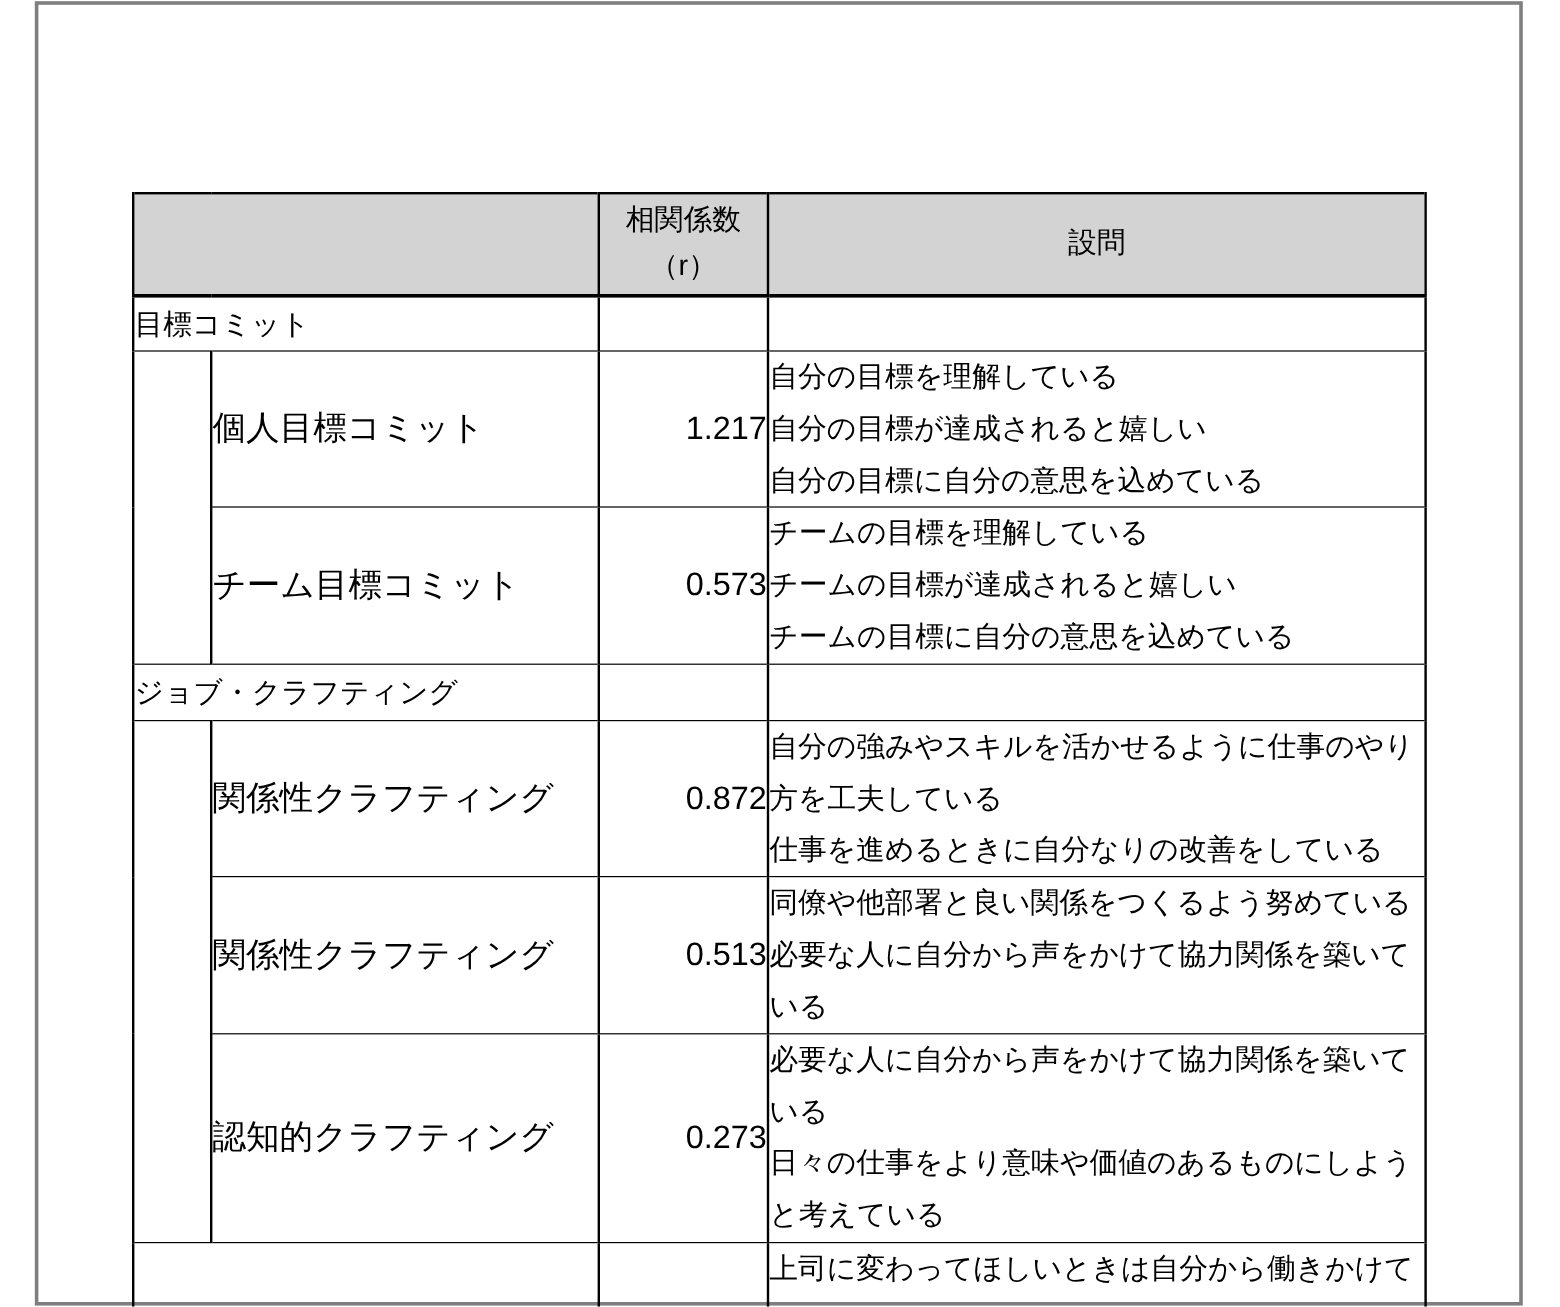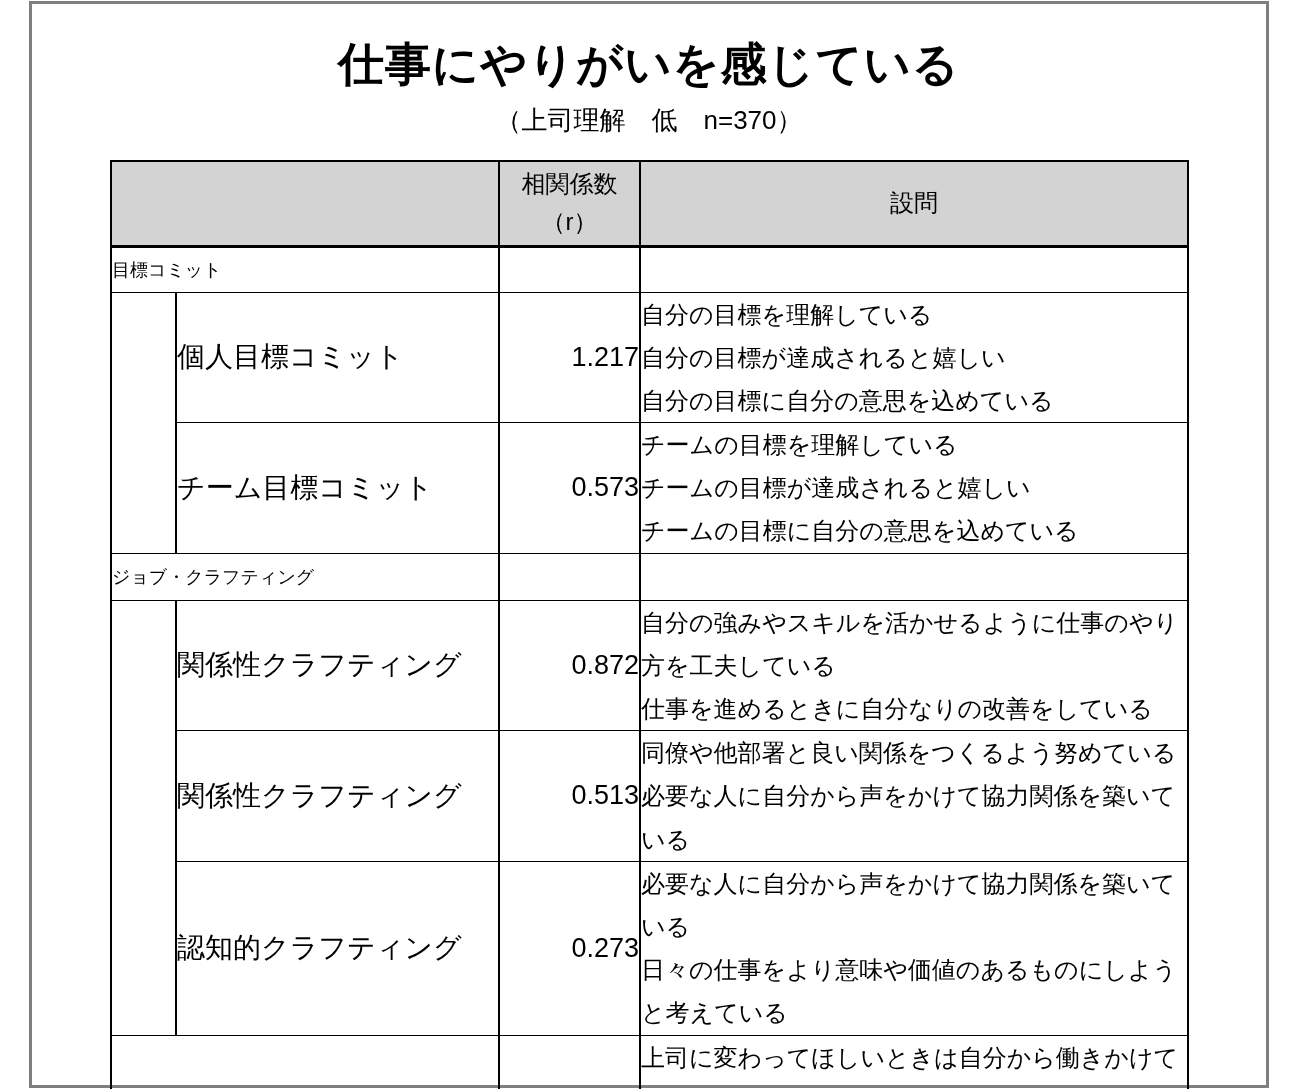--- a/index.html
+++ b/index.html
@@ -70,21 +70,21 @@
   tr.header-row th {
     background: #d3d3d3;
     border-bottom: 3px solid #000;
     font-size: 24px;
     text-align: center;
     line-height: 1.6;
     white-space: pre-line;
   }
   tr.cat-row { height: 46px; }
   td.cat-cell {
-    font-size: 18px;
+    font-size: 24px;
     padding-left: 8px;
     border-bottom: none;
     margin-left: 12px;
   }
   td.indent-cell { border-top: none; }
   tr.item-row-3 { height: 118px; }
   tr.item-row-2 { height: 120px; }
   td.name-cell {
     font-size: 28px;
     padding-left: 10px;
@@ -101,22 +101,20 @@
     white-space: pre-line;
     word-break: break-all;
   }
 </style>
 </head>
 <body>
 
 <div class="page">
   <div class="frame"></div>
 
-  <div class="title">仕事にやりがいを感じている</div>
-  <div class="subtitle">（上司理解　低　n=370）</div>
 
   <table class="corr">
     <colgroup>
       <col style="width:65px">
       <col style="width:323px">
       <col style="width:141px">
       <col style="width:548px">
     </colgroup>
 
     <tbody>

